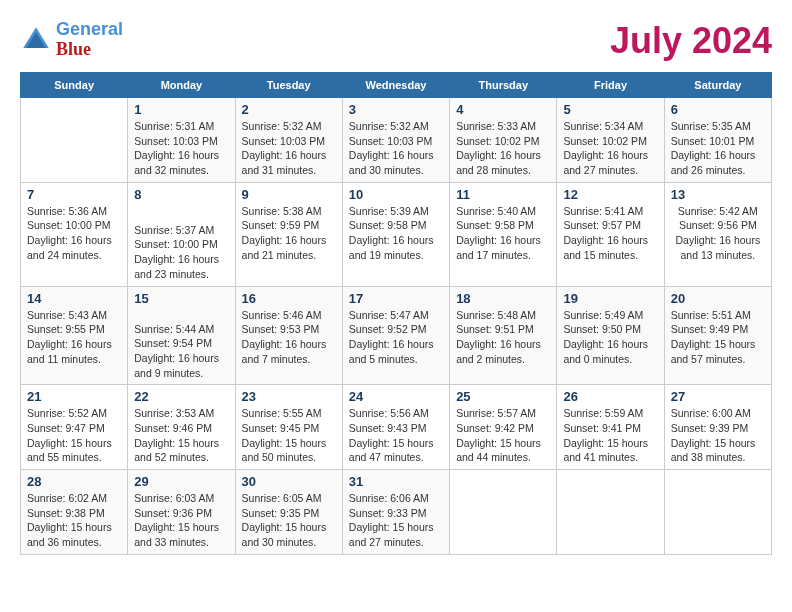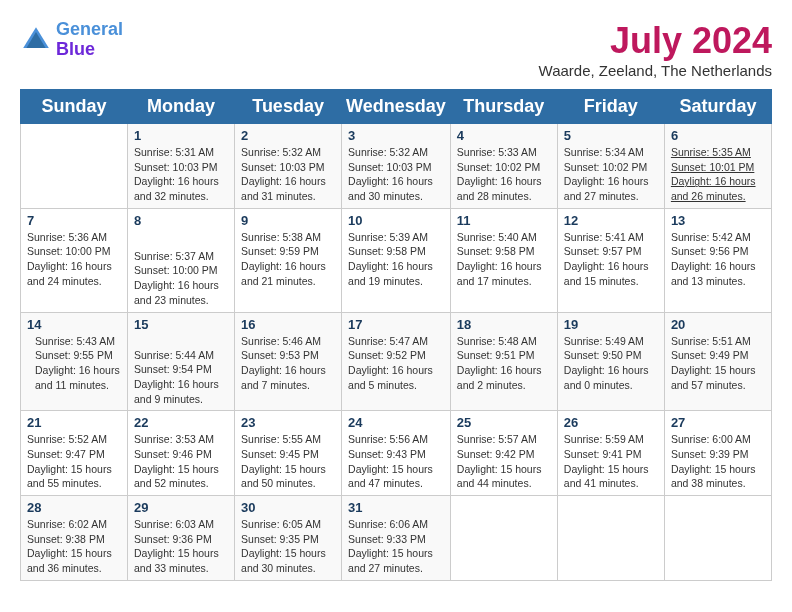--- a/index.html
+++ b/index.html
@@ -50,21 +50,21 @@
     table {
       width: 100%;
       border-collapse: collapse;
       font-size: 11px;
     }
     thead tr th {
       background-color: #2e6da4;
       color: #fff;
       text-align: center;
       padding: 6px 4px;
-      font-size: 18px;
+      font-size: 11px;
       font-weight: bold;
       border: 1px solid #2e6da4;
     }
     tbody tr td {
       border: 1px solid #ccc;
       padding: 4px 6px;
       vertical-align: top;
       width: 107px;
       min-height: 80px;
       background: #fff;
@@ -92,26 +92,25 @@
 <body>
 
 <div class="header">
   <div class="logo">
     <svg class="logo-icon" viewBox="0 0 40 40">
       <polygon points="20,4 36,30 4,30" fill="#4a90d9"></polygon>
       <polygon points="20,10 32,30 8,30" fill="#2e6da4"></polygon>
     </svg>
     <div class="logo-text">
       <div><span>General</span></div>
-      <div style="color:#6d28d9;">Blue</div>
+      <div style="color:#b91c1c;font-family:Liberation Serif, serif;">Blue</div>
     </div>
   </div>
   <div class="title-block">
     <div class="month-year">July 2024</div>
-    <div class="location">Waarde, Zeeland, The Netherlands</div>
   </div>
 </div>
 
 <table>
   <thead>
     <tr>
     <th>Sunday</th>
         <th>Monday</th>
         <th>Tuesday</th>
         <th>Wednesday</th>
@@ -153,21 +152,21 @@
         </td>
         <td>
           <span class="day-number">5</span>
           <div class="day-info" style="white-space: pre-line;">Sunrise: 5:34 AM
 Sunset: 10:02 PM
 Daylight: 16 hours
 and 27 minutes.</div>
         </td>
         <td>
           <span class="day-number">6</span>
-          <div class="day-info" style="white-space: pre-line; text-decoration: underline;">Sunrise: 5:35 AM
+          <div class="day-info" style="white-space: pre-line;">Sunrise: 5:35 AM
 Sunset: 10:01 PM
 Daylight: 16 hours
 and 26 minutes.</div>
         </td>
       </tr>
       <tr>
         <td>
           <span class="day-number">7</span>
           <div class="day-info" style="white-space: pre-line;">Sunrise: 5:36 AM
 Sunset: 10:00 PM
@@ -204,30 +203,30 @@
         </td>
         <td>
           <span class="day-number">12</span>
           <div class="day-info" style="white-space: pre-line;">Sunrise: 5:41 AM
 Sunset: 9:57 PM
 Daylight: 16 hours
 and 15 minutes.</div>
         </td>
         <td>
           <span class="day-number">13</span>
-          <div class="day-info" style="white-space: pre-line;">Sunrise: 5:42 AM
+          <div class="day-info" style="white-space: pre-line; text-align: center;">Sunrise: 5:42 AM
 Sunset: 9:56 PM
 Daylight: 16 hours
 and 13 minutes.</div>
         </td>
       </tr>
       <tr>
         <td>
           <span class="day-number">14</span>
-          <div class="day-info" style="white-space: pre-line; margin-left: 8px;">Sunrise: 5:43 AM
+          <div class="day-info" style="white-space: pre-line;">Sunrise: 5:43 AM
 Sunset: 9:55 PM
 Daylight: 16 hours
 and 11 minutes.</div>
         </td>
         <td>
           <span class="day-number">15</span>
           <div class="day-info" style="white-space: pre-line; margin-top: 16px;">Sunrise: 5:44 AM
 Sunset: 9:54 PM
 Daylight: 16 hours
 and 9 minutes.</div>

